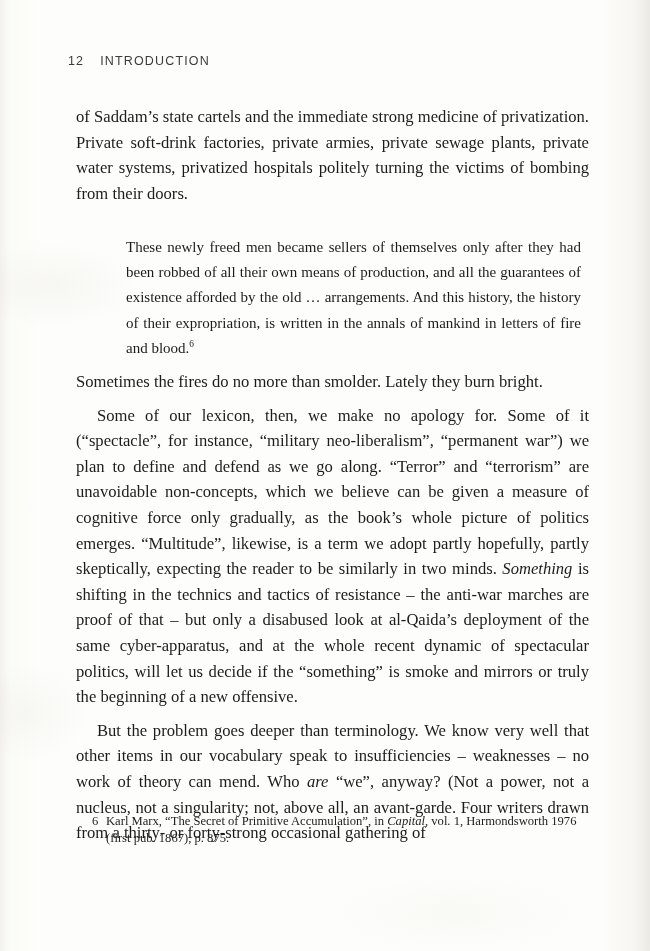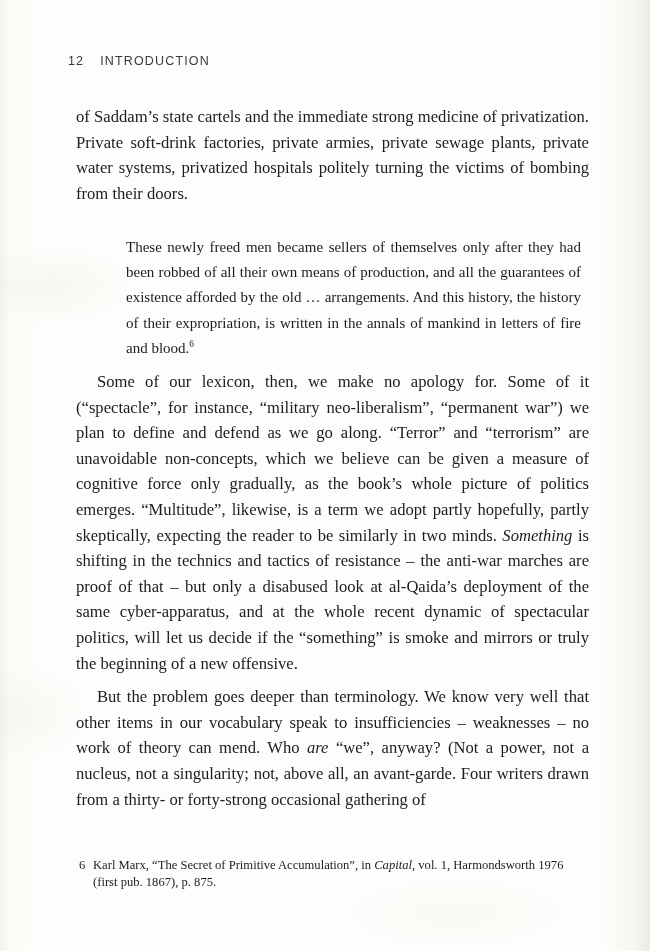--- a/index.html
+++ b/index.html
@@ -96,28 +96,27 @@
     vertical-align: super;
     line-height: 0;
   }
 
   em, .ital {
   }
 
   
   .footnote {
     position: absolute;
-    left: 79px;
+    left: 92px;
     top: 813px;
     width: 519px;
     font-size: 12.6px;
     line-height: 16.6px;
     color: #232223;
     text-align: left;
-    margin-top: 44px;
   }
   .footnote .fn-num {
     display: inline-block;
     width: 14px;
   }
   .footnote .fn-body {
     display: inline;
   }
   .footnote .fn-line2 {
     display: block;
@@ -139,20 +138,21 @@
 
   <div class="body-block">
     <p>of Saddam’s state cartels and the immediate strong medicine of privatization. Private soft-drink factories, private armies, private sewage plants, private water systems, privatized hospitals politely turning the victims of bombing from their doors.</p>
   </div>
 
   <div class="quote-wrap">
     <blockquote class="quote"><span class="seg">These newly freed men became sellers of themselves only after they had been robbed of all their own means of production, and all the guarantees of existence afforded by the old … arrangements. And this history, the history of their expropriation, is written in the annals of mankind in letters of fire and blood.</span><sup>6</sup></blockquote>
   </div>
 
   <div class="body-block" style="top:361px;">
+    <p>Sometimes the fires do no more than smolder. Lately they burn bright.</p>
     <p class="indent"><span class="seg">Some of our lexicon, then, we make no apology for. Some of it (“spectacle”, for instance, “military neo-liberalism”, “permanent war”) we plan to define and defend as we go along. “Terror” and “terrorism” are unavoidable non-concepts, which we believe can be given a measure of cognitive force only gradually, as the book’s whole picture of politics emerges. “Multitude”, likewise, is a term we adopt partly hopefully, partly skeptically, expecting the reader to be similarly in two minds. </span><em>Something</em><span class="seg"> is shifting in the technics and tactics of resistance – the anti-war marches are proof of that – but only a disabused look at al-Qaida’s deployment of the same cyber-apparatus, and at the whole recent dynamic of spectacular politics, will let us decide if the “something” is smoke and mirrors or truly the beginning of a new offensive.</span></p>
     <p class="indent"><span class="seg">But the problem goes deeper than terminology. We know very well that other items in our vocabulary speak to insufficiencies – weaknesses – no work of theory can mend. Who </span><em>are</em><span class="seg"> “we”, anyway? (Not a power, not a nucleus, not a singularity; not, above all, an avant-garde. Four writers drawn from a thirty- or forty-strong occasional gathering of</span></p>
   </div>
 
   <div class="footnote">
     <span class="fn-num">6</span><span class="fn-body"><span class="seg">Karl Marx, “The Secret of Primitive Accumulation”, in </span><em>Capital</em><span class="seg">, vol. 1, Harmondsworth 1976</span></span>
     <span class="fn-line2">(first pub. 1867), p. 875.</span>
   </div>
 
 </div>

